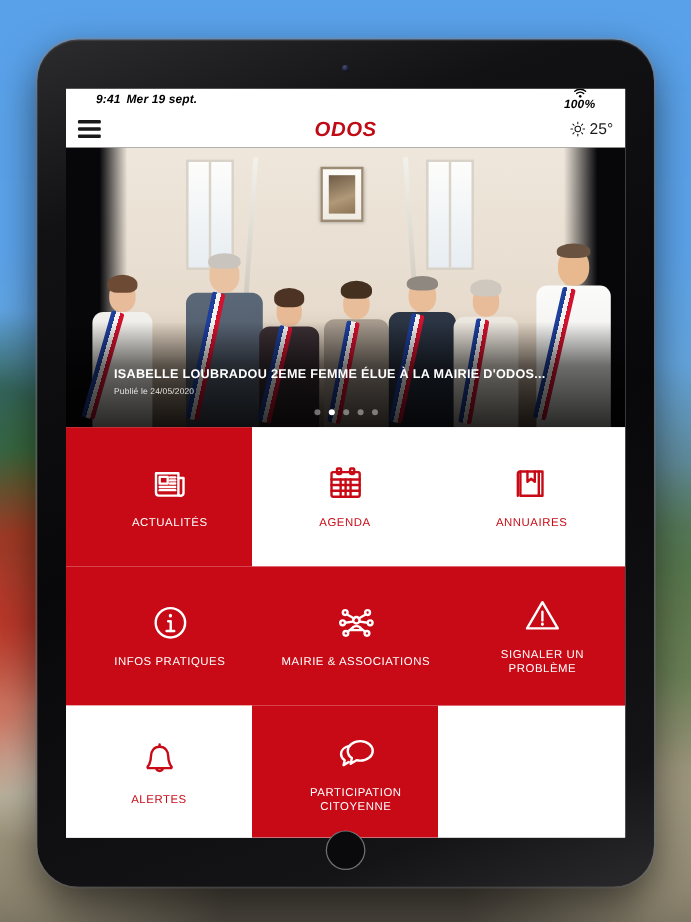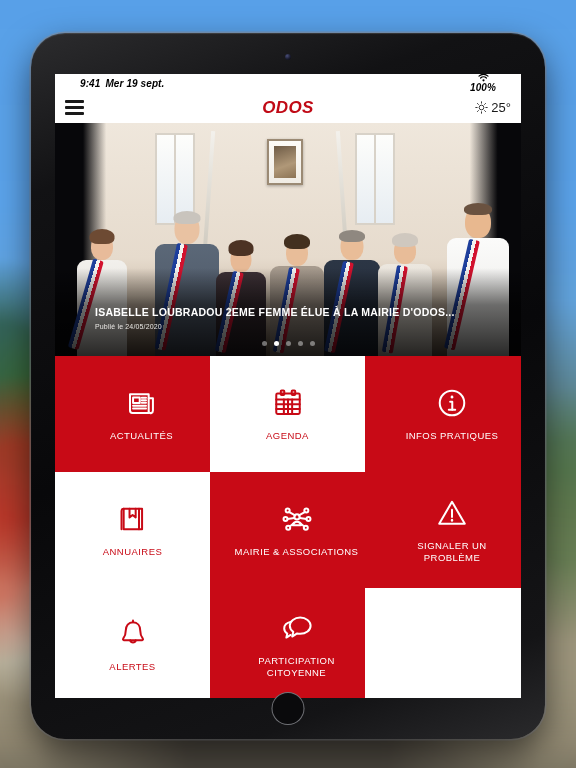--- a/index.html
+++ b/index.html
@@ -404,39 +404,39 @@
           <rect x="14.8" y="2.6" width="2.6" height="3.4" rx=".6"></rect>
           <line x1="8.9" y1="9.4" x2="8.9" y2="20.2"></line>
           <line x1="12" y1="9.4" x2="12" y2="20.2"></line>
           <line x1="15.1" y1="9.4" x2="15.1" y2="20.2"></line>
           <line x1="3.2" y1="12.9" x2="20.8" y2="12.9"></line>
           <line x1="3.2" y1="16.5" x2="20.8" y2="16.5"></line>
         </svg>
         <span class="tile-label">AGENDA</span>
       </div>
 
+      <div class="tile white">
+        <svg class="tile-icon" viewBox="0 0 24 24">
+          <path d="M5 4.4h11.5v15.2H5z"></path>
+          <path d="M16.5 4.4h2.3v15.2h-2.3"></path>
+          <path d="M5 4.4a1.6 1.6 0 00-1.6 1.6v13.6"></path>
+          <path d="M9.4 4.4v6.4l2.3-1.8 2.3 1.8V4.4"></path>
+        </svg>
+        <span class="tile-label">ANNUAIRES</span>
+      </div>
+
       <div class="tile red">
         <svg class="tile-icon" viewBox="0 0 24 24">
           <circle cx="12" cy="12" r="9.2"></circle>
           <circle cx="12" cy="7.6" r=".85" fill="currentColor" stroke="none"></circle>
           <path d="M12 7.3v.4" stroke-width="2"></path>
           <path d="M10.6 11h1.6v6.1"></path>
           <line x1="9.6" y1="17.1" x2="14.4" y2="17.1"></line>
         </svg>
         <span class="tile-label">INFOS PRATIQUES</span>
-      </div>
-
-      <div class="tile white">
-        <svg class="tile-icon" viewBox="0 0 24 24">
-          <path d="M5 4.4h11.5v15.2H5z"></path>
-          <path d="M16.5 4.4h2.3v15.2h-2.3"></path>
-          <path d="M5 4.4a1.6 1.6 0 00-1.6 1.6v13.6"></path>
-          <path d="M9.4 4.4v6.4l2.3-1.8 2.3 1.8V4.4"></path>
-        </svg>
-        <span class="tile-label">ANNUAIRES</span>
       </div>
 
       <div class="tile red">
         <svg class="tile-icon" viewBox="0 0 24 24">
           <circle cx="12" cy="10.4" r="2"></circle>
           <path d="M8.8 16.6a3.3 3.3 0 016.4 0z"></path>
           <circle cx="5" cy="5.6" r="1.5"></circle>
           <circle cx="19" cy="5.6" r="1.5"></circle>
           <circle cx="3.4" cy="12" r="1.5"></circle>
           <circle cx="20.6" cy="12" r="1.5"></circle>

